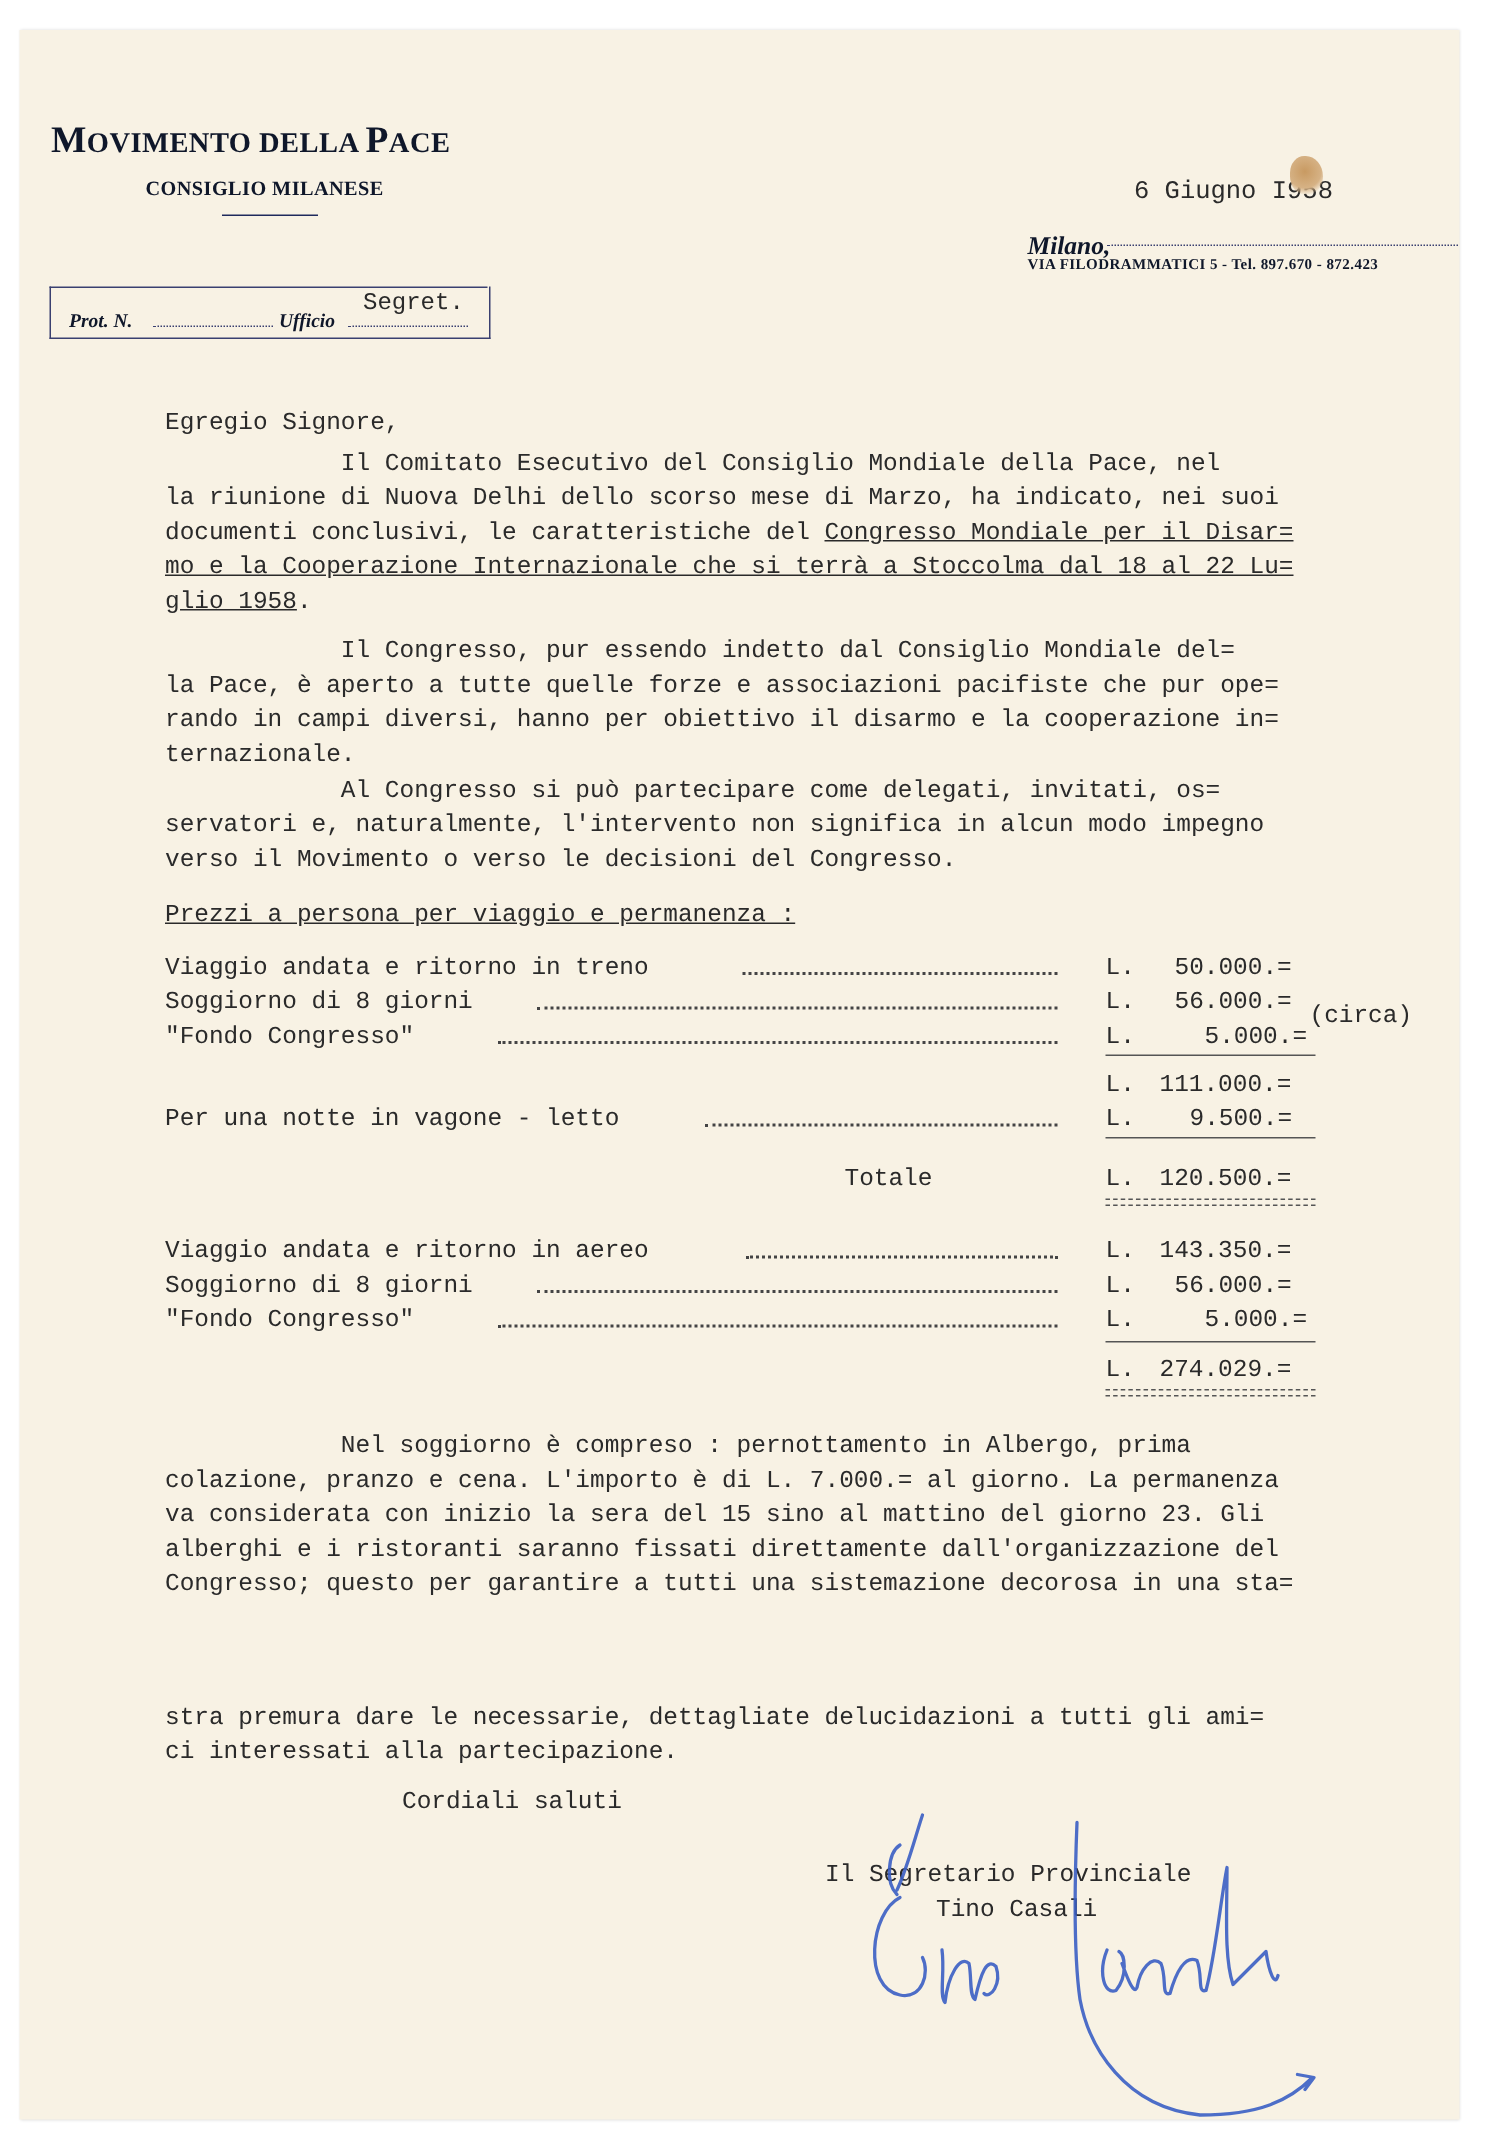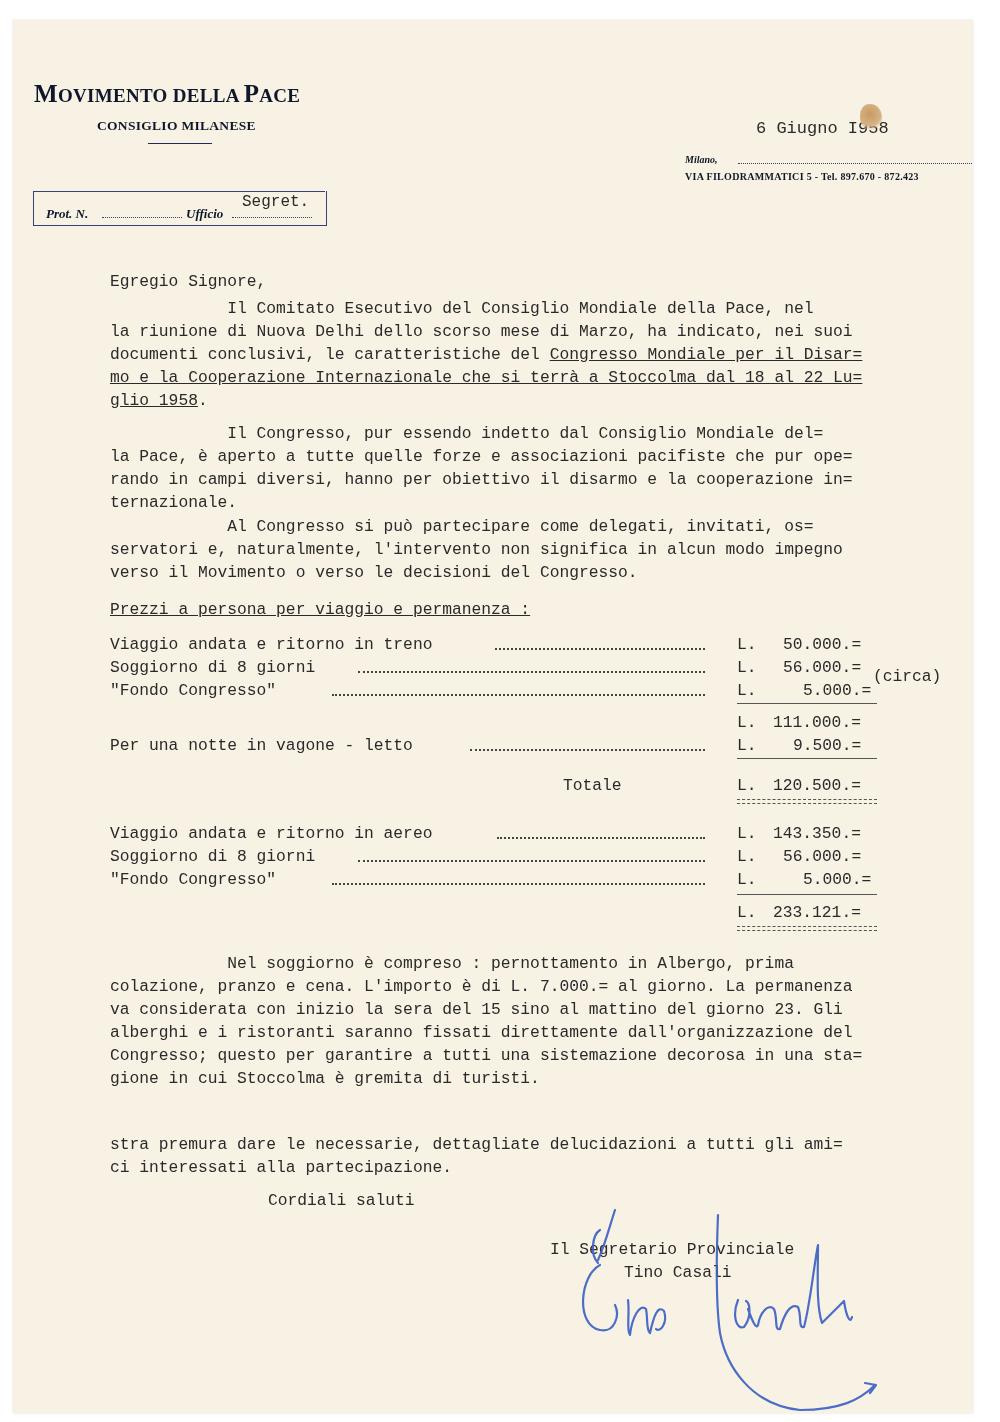--- a/index.html
+++ b/index.html
@@ -27,21 +27,21 @@
   }
   .protbox-topline { left:33px; top:191px; width:292px; height:1px; background:#3a4070; }
   .prot-label { left:46px; top:206px; font-size:13px; font-style:italic; font-weight:bold; }
   .prot-dots1 { left:102px; top:205px; width:80px; border-bottom:1px dotted #3a4070; height:12px; }
   .ufficio-label { left:186px; top:206px; font-size:13px; font-style:italic; font-weight:bold; }
   .prot-dots2 { left:232px; top:205px; width:80px; border-bottom:1px dotted #3a4070; height:12px; }
 
   .date { left:756px; top:119px; font-size:17px; }
   .stain { left:860px; top:104px; width:22px; height:26px; border-radius:45% 55% 50% 50%;
            background:radial-gradient(circle at 45% 40%, #c89a62 0%, #d6b285 55%, rgba(214,178,133,0) 80%); }
-  .milano { left:685px; top:154px; font-size:10px; font-style:italic; font-weight:bold;text-align:center; }
+  .milano { left:685px; top:154px; font-size:17px; font-style:italic; font-weight:bold;text-align:center; }
   .milano-dots { left:738px; top:152px; width:234px; height:11px; border-bottom:1px dotted #3a4070; }
   .via { left:685px; top:171px; font-size:10px; font-weight:bold; letter-spacing:0.3px; }
 
   .body-text { font-size:16.3px; line-height:23px; white-space:pre; }
   .line { position:absolute; left:110px; }
   .u { text-decoration:underline; }
 
   .lead { border-bottom:2px dotted #444; display:inline-block; position:absolute; }
   .rowtxt { position:absolute; font-size:16.3px; white-space:pre; }
   .rule-single { position:absolute; height:1px; background:#555; }
@@ -137,31 +137,30 @@
   <div class="rowtxt" style="left:737px; top:847px;">L.</div>
   <div class="rowtxt" style="left:783px; top:847px;">56.000.=</div>
 
   <div class="rowtxt" style="left:110px; top:870px;">"Fondo Congresso"</div>
   <div class="lead" style="left:332px; top:875px; width:373px; height:8px;"></div>
   <div class="rowtxt" style="left:737px; top:870px;">L.</div>
   <div class="rowtxt" style="left:803px; top:870px;">5.000.=</div>
 
   <div class="rule-single" style="left:737px; top:894px; width:140px;"></div>
   <div class="rowtxt" style="left:737px; top:903px;">L.</div>
-  <div class="rowtxt" style="left:773px; top:903px;">233.121.=</div>
+  <div class="rowtxt" style="left:773px; top:903px;">274.029.=</div>
   <div class="rule-double" style="left:737px; top:926px; width:140px;"></div>
 </div>
 
 <div class="mono body-text">
   <div class="line" style="top:952px;">            Nel soggiorno è compreso : pernottamento in Albergo, prima</div>
   <div class="line" style="top:975px;">colazione, pranzo e cena. L'importo è di L. 7.000.= al giorno. La permanenza</div>
   <div class="line" style="top:998px;">va considerata con inizio la sera del 15 sino al mattino del giorno 23. Gli</div>
   <div class="line" style="top:1021px;">alberghi e i ristoranti saranno fissati direttamente dall'organizzazione del</div>
   <div class="line" style="top:1044px;">Congresso; questo per garantire a tutti una sistemazione decorosa in una sta=</div>
-  <div class="line" style="top:1067px;">gione in cui Stoccolma è gremita di turisti.</div>
 
   <div class="line" style="top:1133px;">stra premura dare le necessarie, dettagliate delucidazioni a tutti gli ami=</div>
   <div class="line" style="top:1156px;">ci interessati alla partecipazione.</div>
 
   <div class="line" style="top:1189px; left:268px;">Cordiali saluti</div>
 </div>
 
 <div class="mono rowtxt" style="left:550px; top:1240px;">Il Segretario Provinciale</div>
 <div class="mono rowtxt" style="left:624px; top:1263px;">Tino Casali</div>
 

